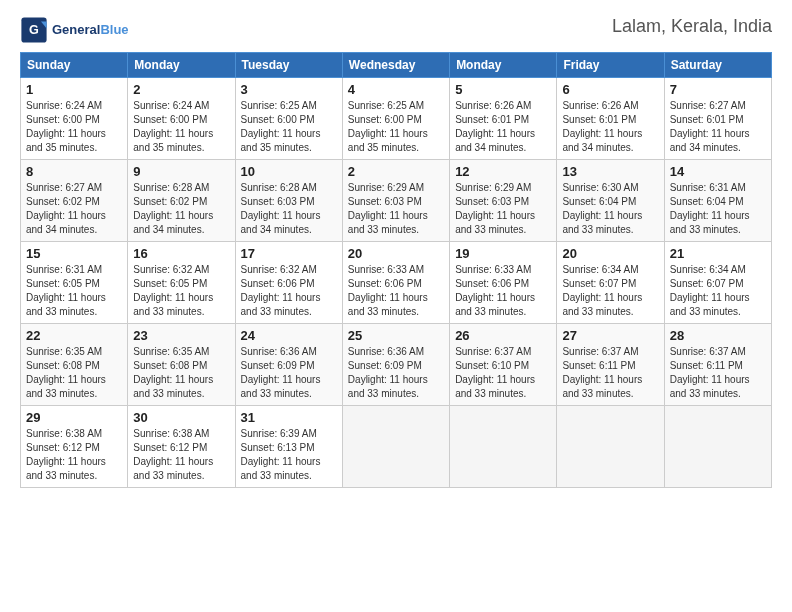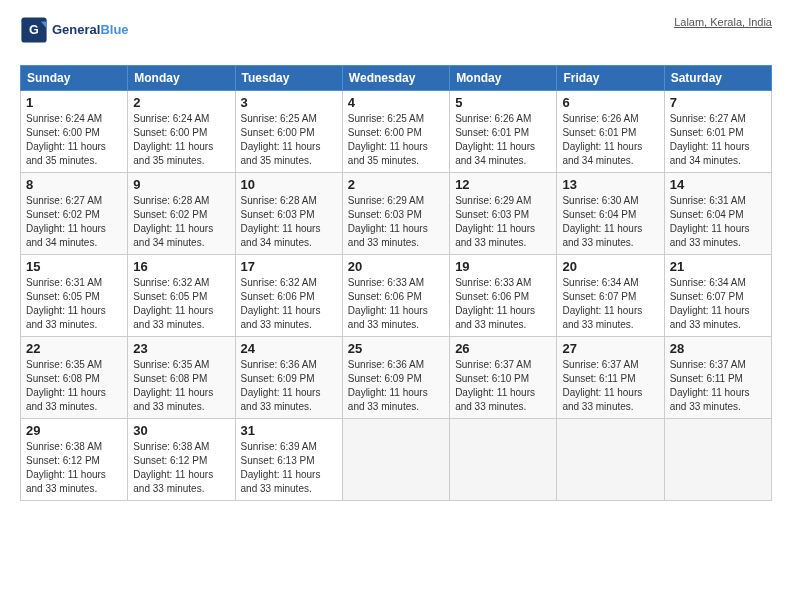--- a/index.html
+++ b/index.html
@@ -32,29 +32,28 @@
     }
     .title-block {
       text-align: right;
     }
     .month-title {
       font-size: 32px;
       font-weight: bold;
       color: #222;
     }
     .location {
-      font-size: 11px;
+      font-size: 18px;
       color: #555;
-      text-decoration: underline;
     }
     .calendar {
       width: 100%;
       border-collapse: collapse;
       table-layout: fixed;
-      margin-top: 21px;
+      margin-top: 8px;
       border-radius: 14px;
     }
     .calendar th {
       background-color: #2e6db4;
       color: #fff;
       font-size: 12px;
       font-weight: bold;
       padding: 5px 6px;
       text-align: left;
       border: 1px solid #4a8fd4;

